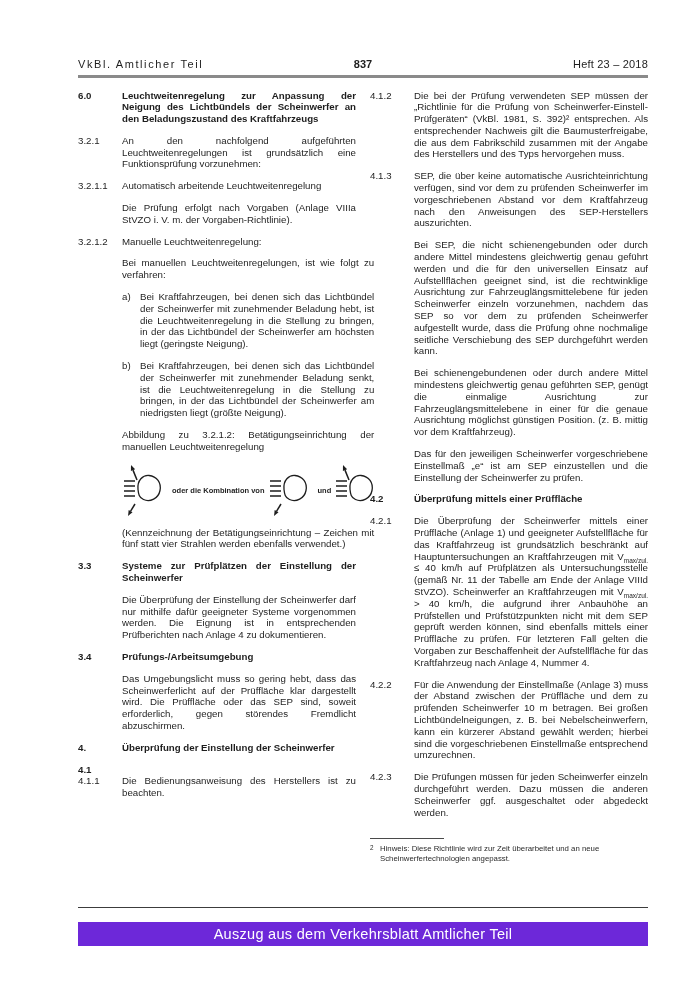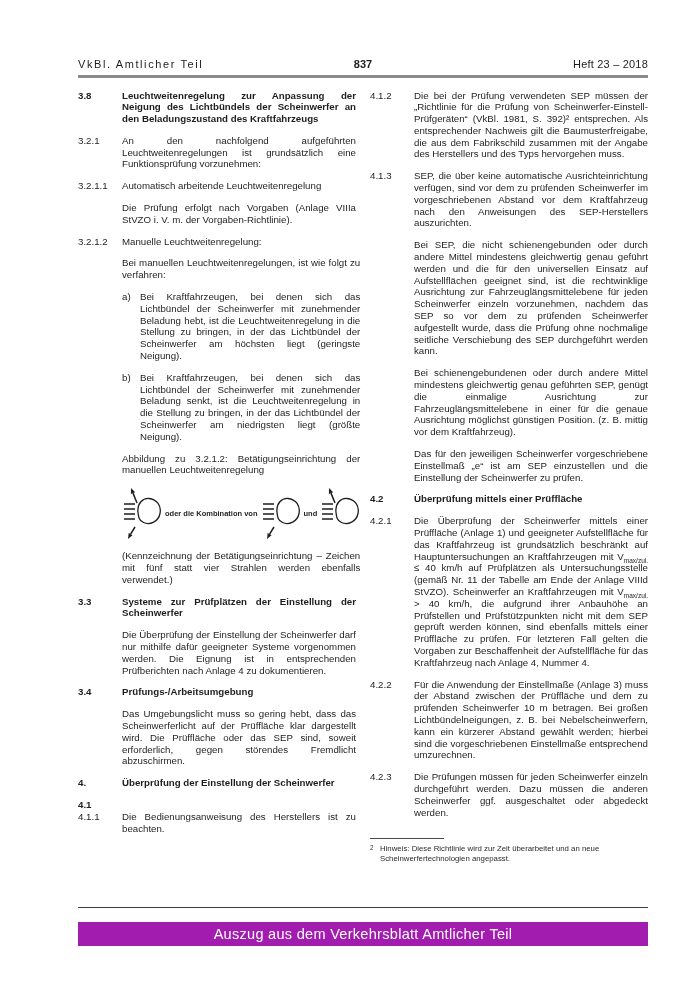--- a/index.html
+++ b/index.html
@@ -23,33 +23,33 @@
   .cols{display:flex;gap:14px;margin-top:12px;}
   .col{width:278px;font-size:9.7px;line-height:11.8px;text-align:justify;}
   .col p{margin:0 0 10px;hyphens:auto;-webkit-hyphens:auto;}
   .sec{display:grid;grid-template-columns:44px 1fr;}
   .sec .num{font-weight:normal;}
   .sec.bold .num,.sec.bold .title{font-weight:bold;}
   .list-item{display:grid;grid-template-columns:18px 1fr;margin-bottom:10px;}
   .list-item p{margin:0;}
   
   .fig-row{display:flex;align-items:center;justify-content:space-between;margin:0 0 8px 0;}
-  .fig-label{font-size:7.5px;font-weight:bold;white-space:nowrap;padding:0 3px;}
+  .fig-label{font-size:7.5px;font-weight:bold;white-space:nowrap;padding:0 3px;margin-left:7px;}
   svg.hl{display:block;}
   svg.hl .ln{stroke:#1e1e1e;fill:none;}
   svg.hl .fl{fill:#1e1e1e;stroke:none;}
   
   .footnote{margin-top:10px;}
   .fn-rule{width:74px;height:1px;background:#4a4a4a;margin-bottom:5px;}
   .fn{display:grid;grid-template-columns:10px 1fr;font-size:7.8px;line-height:9.6px;text-align:left;color:#2a2a2a;}
   .fn .fn-marker{font-size:6.3px;position:relative;top:-1.5px;}
   
   .bottom{position:absolute;left:78px;right:52px;bottom:44px;}
   .bottom-rule{height:1px;background:#3c3c3c;margin-bottom:14px;}
-  .footer-bar{height:24px;background:#a21caf;color:#ffffff;font-size:14.5px;
+  .footer-bar{height:24px;background:#6d28d9;color:#ffffff;font-size:14.5px;
     display:flex;align-items:center;justify-content:center;letter-spacing:.3px;}
   sub{font-size:6.5px;line-height:0;}
 </style>
 </head>
 <body>
 
 <div class="page">
 
   <div class="hdr">
     <span class="h-left">VkBl. Amtlicher Teil</span>
@@ -57,21 +57,21 @@
     <span class="h-right">Heft 23 – 2018</span>
   </div>
   <div class="hdr-rule"></div>
 
   <div class="cols">
 
     <div class="col">
 
 
       <div class="sec bold">
-        <div class="num">3.8</div>
+        <div class="num">6.0</div>
         <div class="body">
           <p class="title">Leuchtweitenregelung zur Anpassung der Neigung des Lichtbündels der Scheinwerfer an den Beladungszustand des Kraftfahrzeugs</p>
         </div>
       </div>
 
       <div class="sec">
         <div class="num">3.2.1</div>
         <div class="body">
           <p>An den nachfolgend aufgeführten Leuchtweitenregelungen ist grundsätzlich eine Funktionsprüfung vorzunehmen:</p>
         </div>

